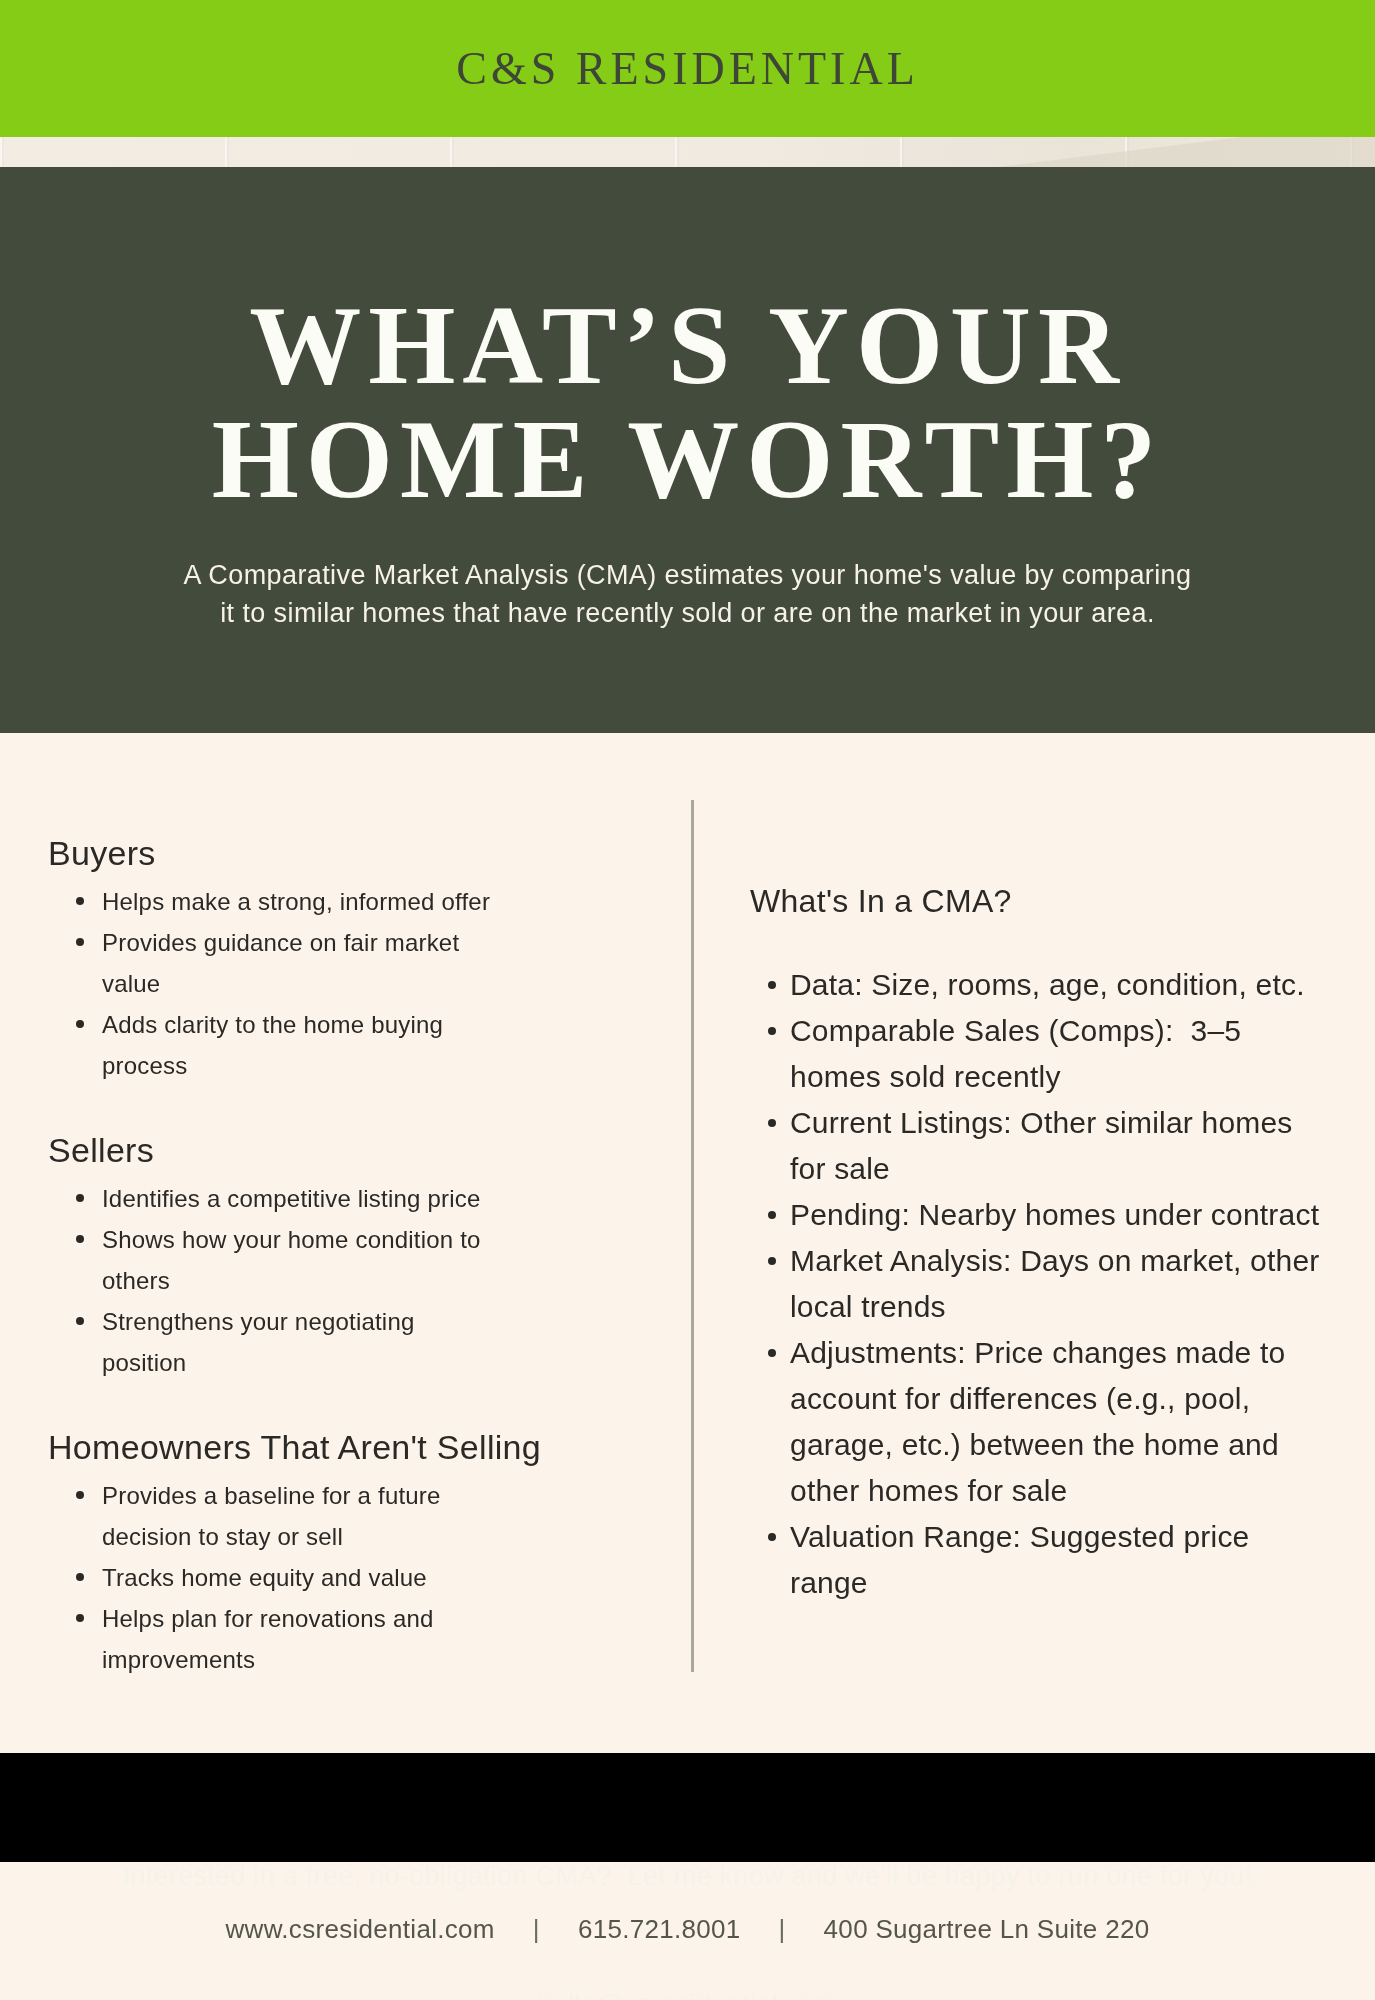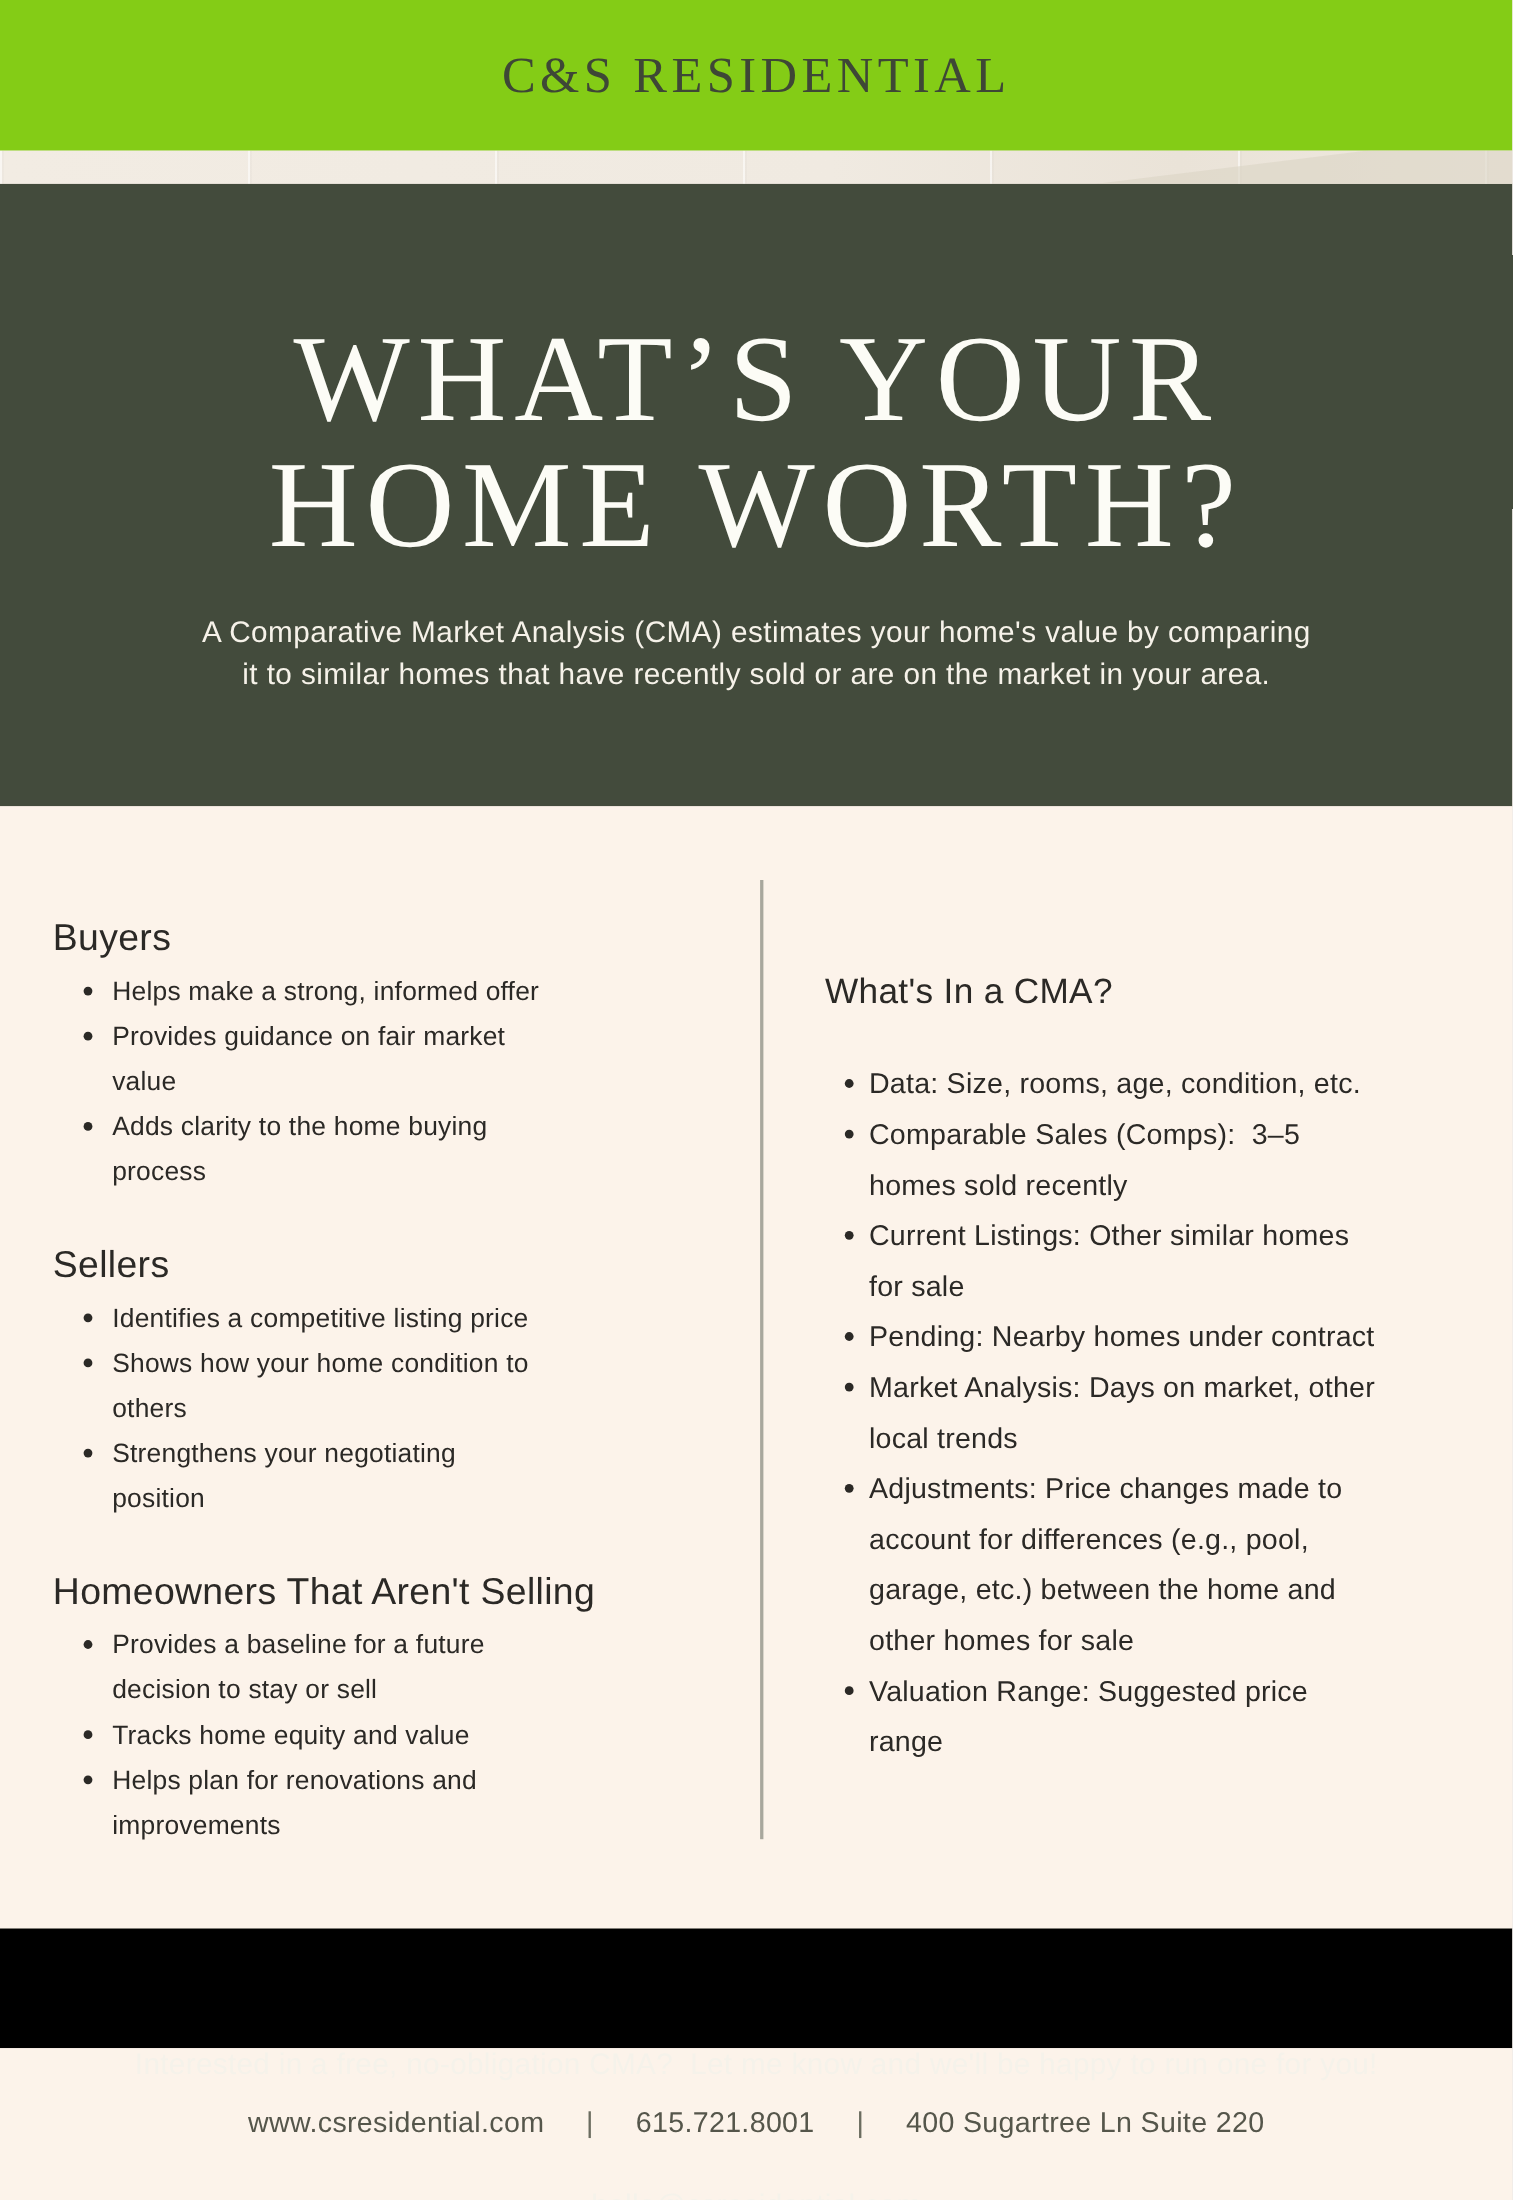--- a/index.html
+++ b/index.html
@@ -52,21 +52,21 @@
   
   .hero {
     height: 566px;
     background: #434B3C;
     text-align: center;
     color: #FCFCF6;
   }
   .hero-title {
     padding-top: 121px;
     font-family: "Liberation Serif", serif;
-    font-weight: 400;
+    font-weight: 700;
     font-size: 112px;
     line-height: 114px;
     letter-spacing: 7px;
     color: #FCFCF6;
   }
   .hero-sub {
     margin-top: 40px;
     font-size: 27px;
     line-height: 38px;
     letter-spacing: 0.4px;
@@ -110,21 +110,21 @@
   .item { display: flex; align-items: flex-start; }
   .dot {
     flex: none;
     width: 8px; height: 8px; border-radius: 50%;
     background: #2B2926;
   }
   .lines { white-space: pre-wrap; letter-spacing: 0.2px; }
 
   .left-col  .lines { font-size: 24px; line-height: 41px; }
   .left-col  .dot   { margin: 16px 18px 0 28px; }
-  .right-col .lines { font-size: 26px; line-height: 46px; }
+  .right-col .lines { font-size: 30px; line-height: 46px; }
   .right-col .dot   { margin: 19px 14px 0 18px; }
 
   
   .cta {
     height: 109px;
     background: #000000;
     color: #F5F2EA;
     text-align: center;
     font-size: 27px;
     line-height: 43px;

